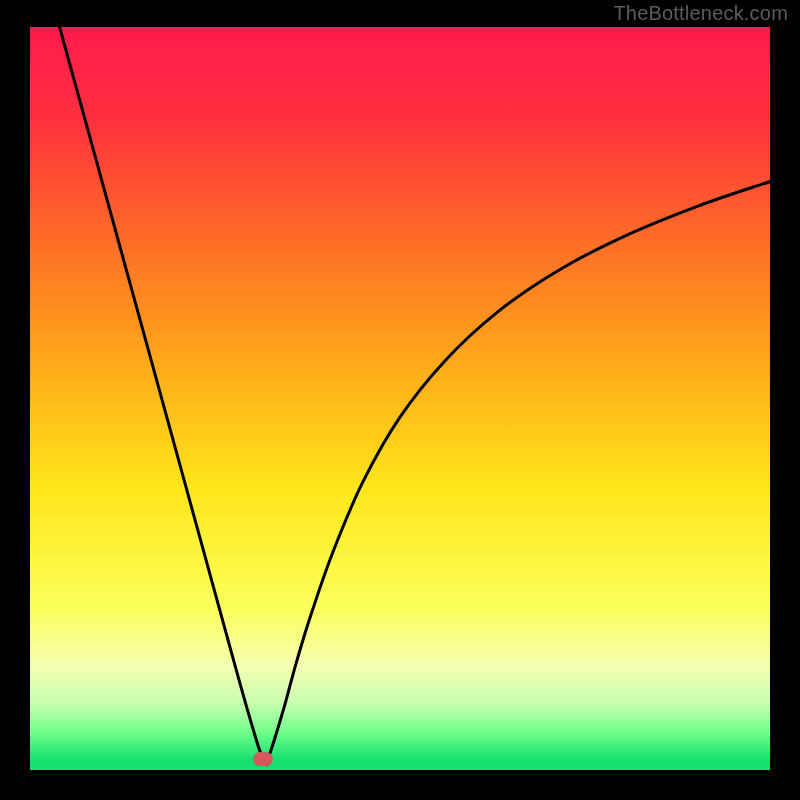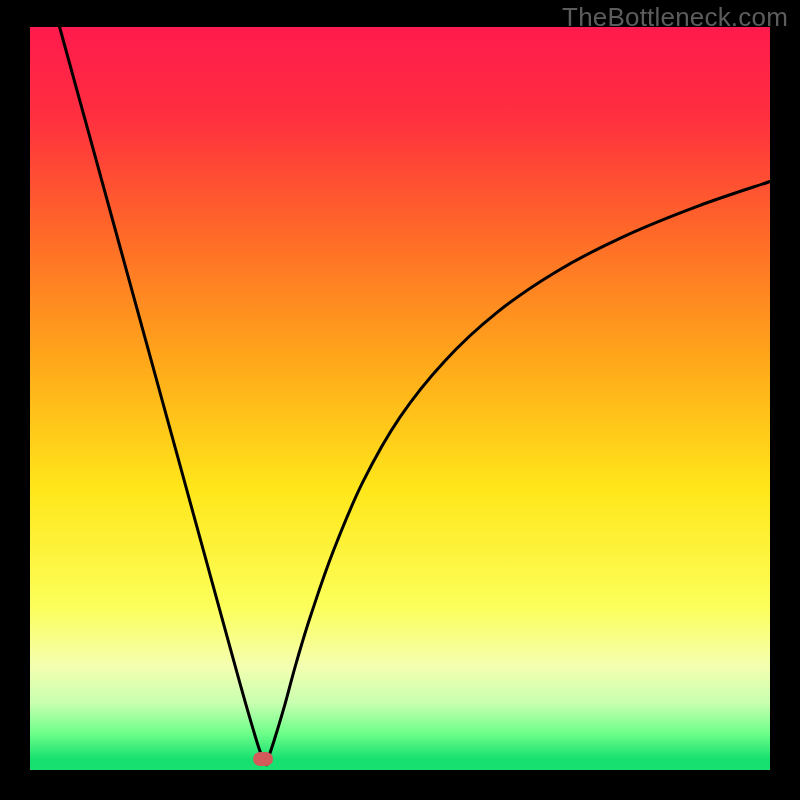--- a/index.html
+++ b/index.html
@@ -15,21 +15,21 @@
     position: relative;
     width: 800px;
     height: 800px;
     background: #000;
   }
   .watermark {
     position: absolute;
     top: 2px;
     right: 12px;
     color: #5c5c5c;
-    font-size: 26px;
+    font-size: 20px;
     font-weight: 500;
     letter-spacing: 0.2px;
     z-index: 5;
     user-select: none;
     margin-left: 43px;
   }
   svg {
     position: absolute;
     left: 0;
     top: 0;

